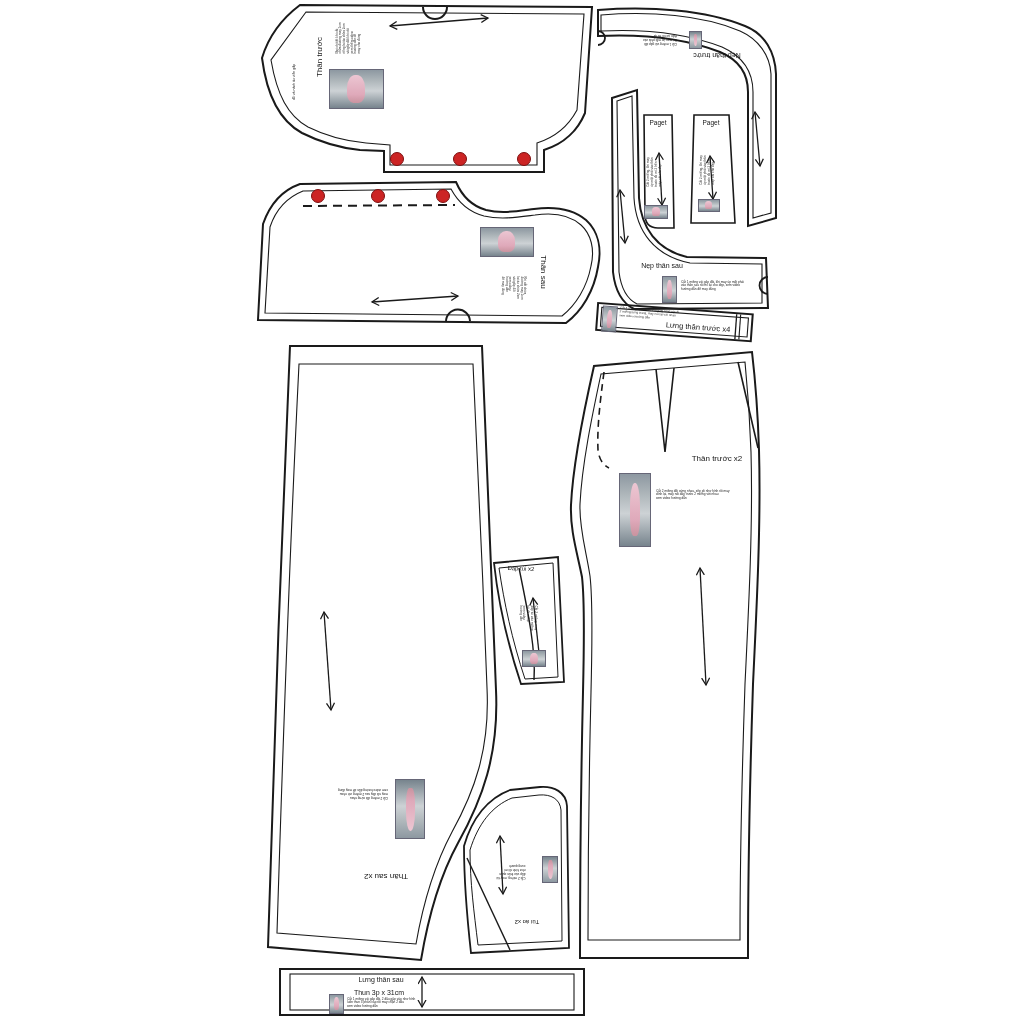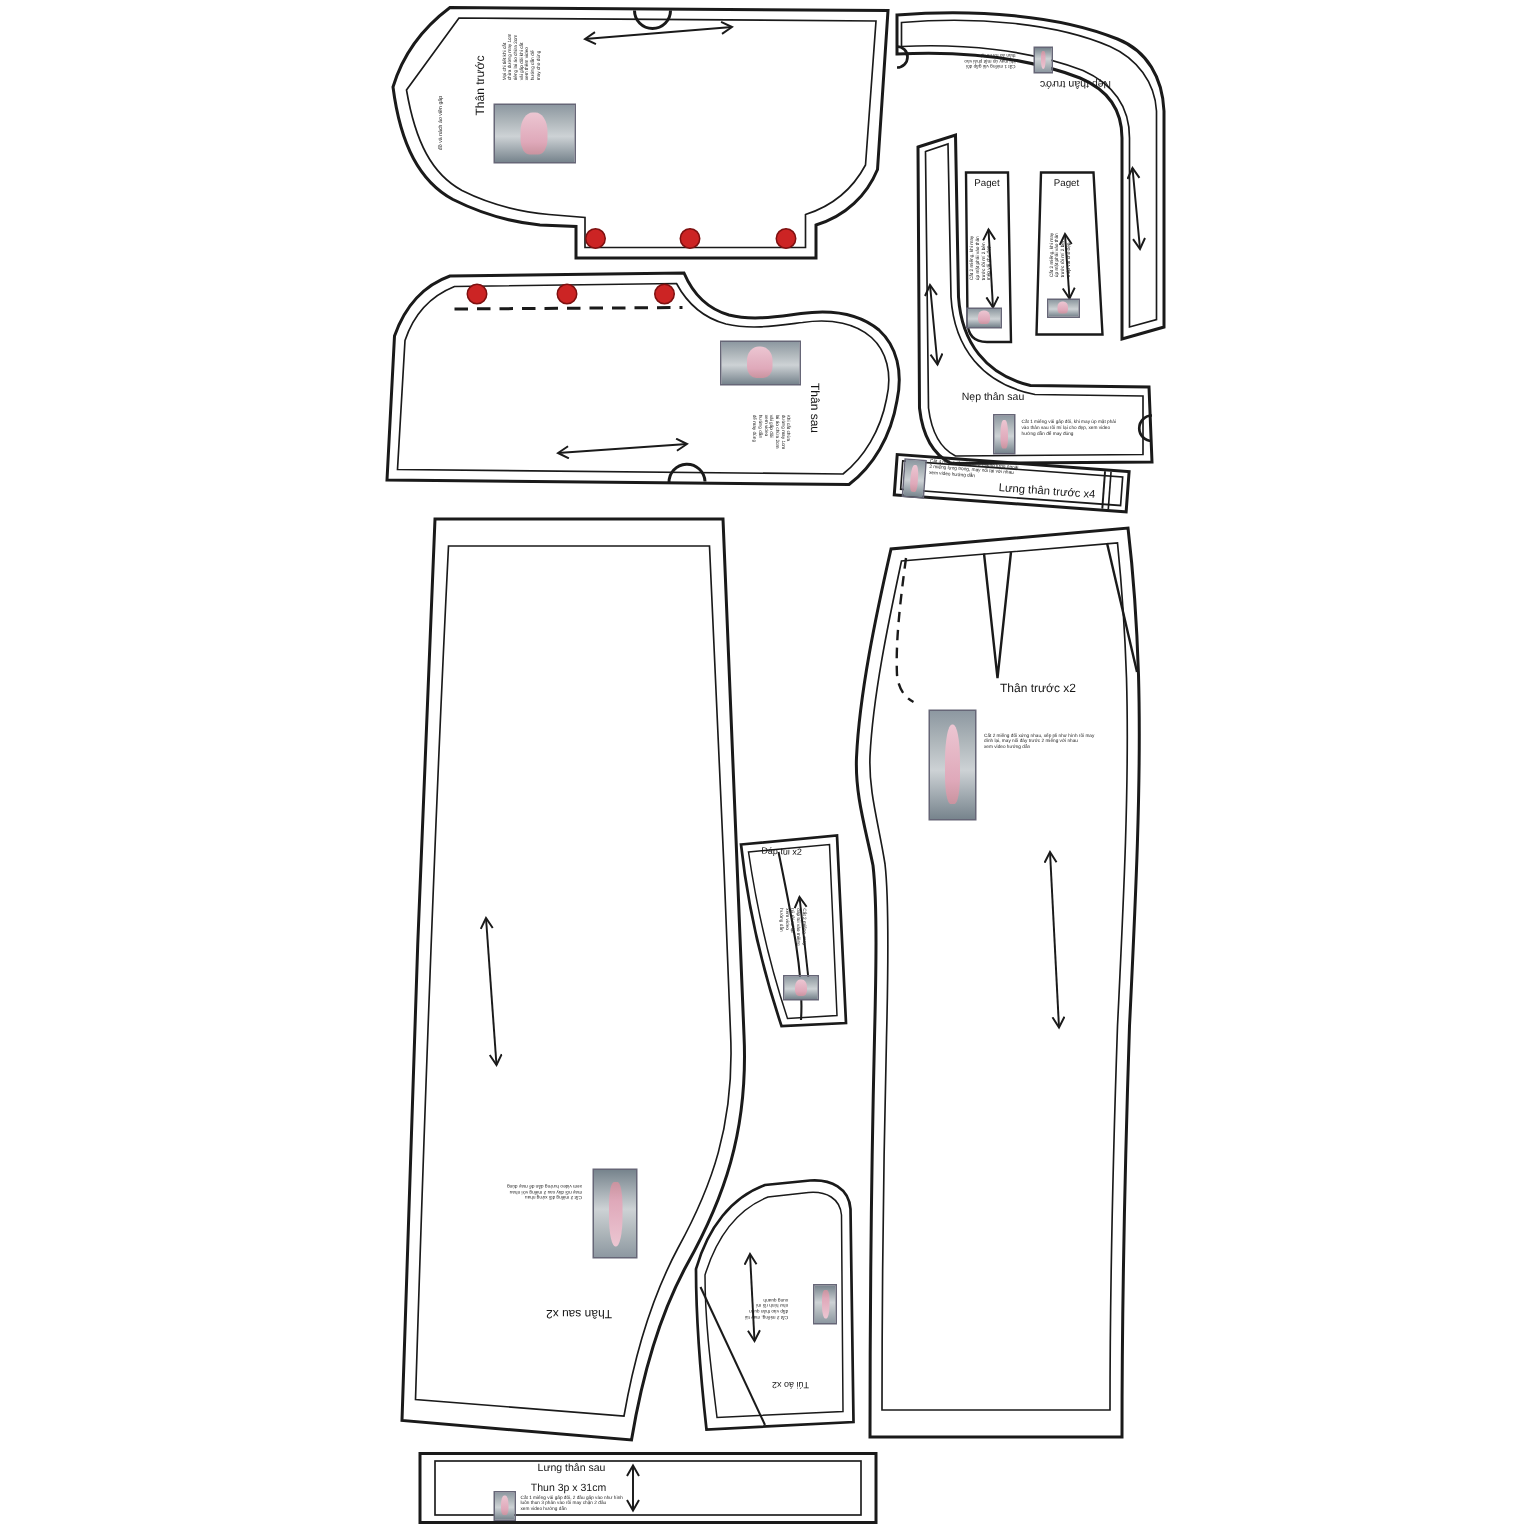--- a/index.html
+++ b/index.html
@@ -169,21 +169,21 @@
   <div class="lbl" style="left:662px;top:266px;font-size:7px;transform:translate(-50%,-50%);">Nẹp thân sau</div>
   <div class="note" style="left:681px;top:280px;transform:scale(0.45);transform-origin:0 0;">Cắt 1 miếng vải gấp đôi, khi may úp mặt phải
 vào thân sau rồi mí lại cho đẹp, xem video
 hướng dẫn để may đúng</div>
 
   <div class="lbl" style="left:698px;top:328px;font-size:7.5px;transform:translate(-50%,-50%) rotate(4.2deg);">Lưng thân trước x4</div>
   <div class="note" style="left:620px;top:306px;transform:rotate(4.2deg) scale(0.45);transform-origin:0 0;">Cắt 4 miếng như hình, 2 miếng lưng ngoài
 2 miếng lưng trong, may nối lại với nhau
 xem video hướng dẫn</div>
 
-  <div class="lbl" style="left:692px;top:459px;font-size:8px;transform:translate(-50%,-50%);">Thân trước x2</div>
+  <div class="lbl" style="left:717px;top:459px;font-size:8px;transform:translate(-50%,-50%);">Thân trước x2</div>
   <div class="note" style="left:656px;top:489px;transform:scale(0.45);transform-origin:0 0;">Cắt 2 miếng đối xứng nhau, xếp pli như hình rồi may
 dính lại, may nối đáy trước 2 miếng với nhau
 xem video hướng dẫn</div>
 
   <div class="lbl" style="left:521px;top:569px;font-size:6px;transform:translate(-50%,-50%) rotate(2deg);">Đáp túi x2</div>
   <div class="note" style="left:528px;top:618px;transform:translate(-50%,-50%) rotate(90deg) scale(0.45);">Cắt 2 miếng, may
 đáp túi vào miệng
 túi rồi mí lại
 xem video
 hướng dẫn</div>

